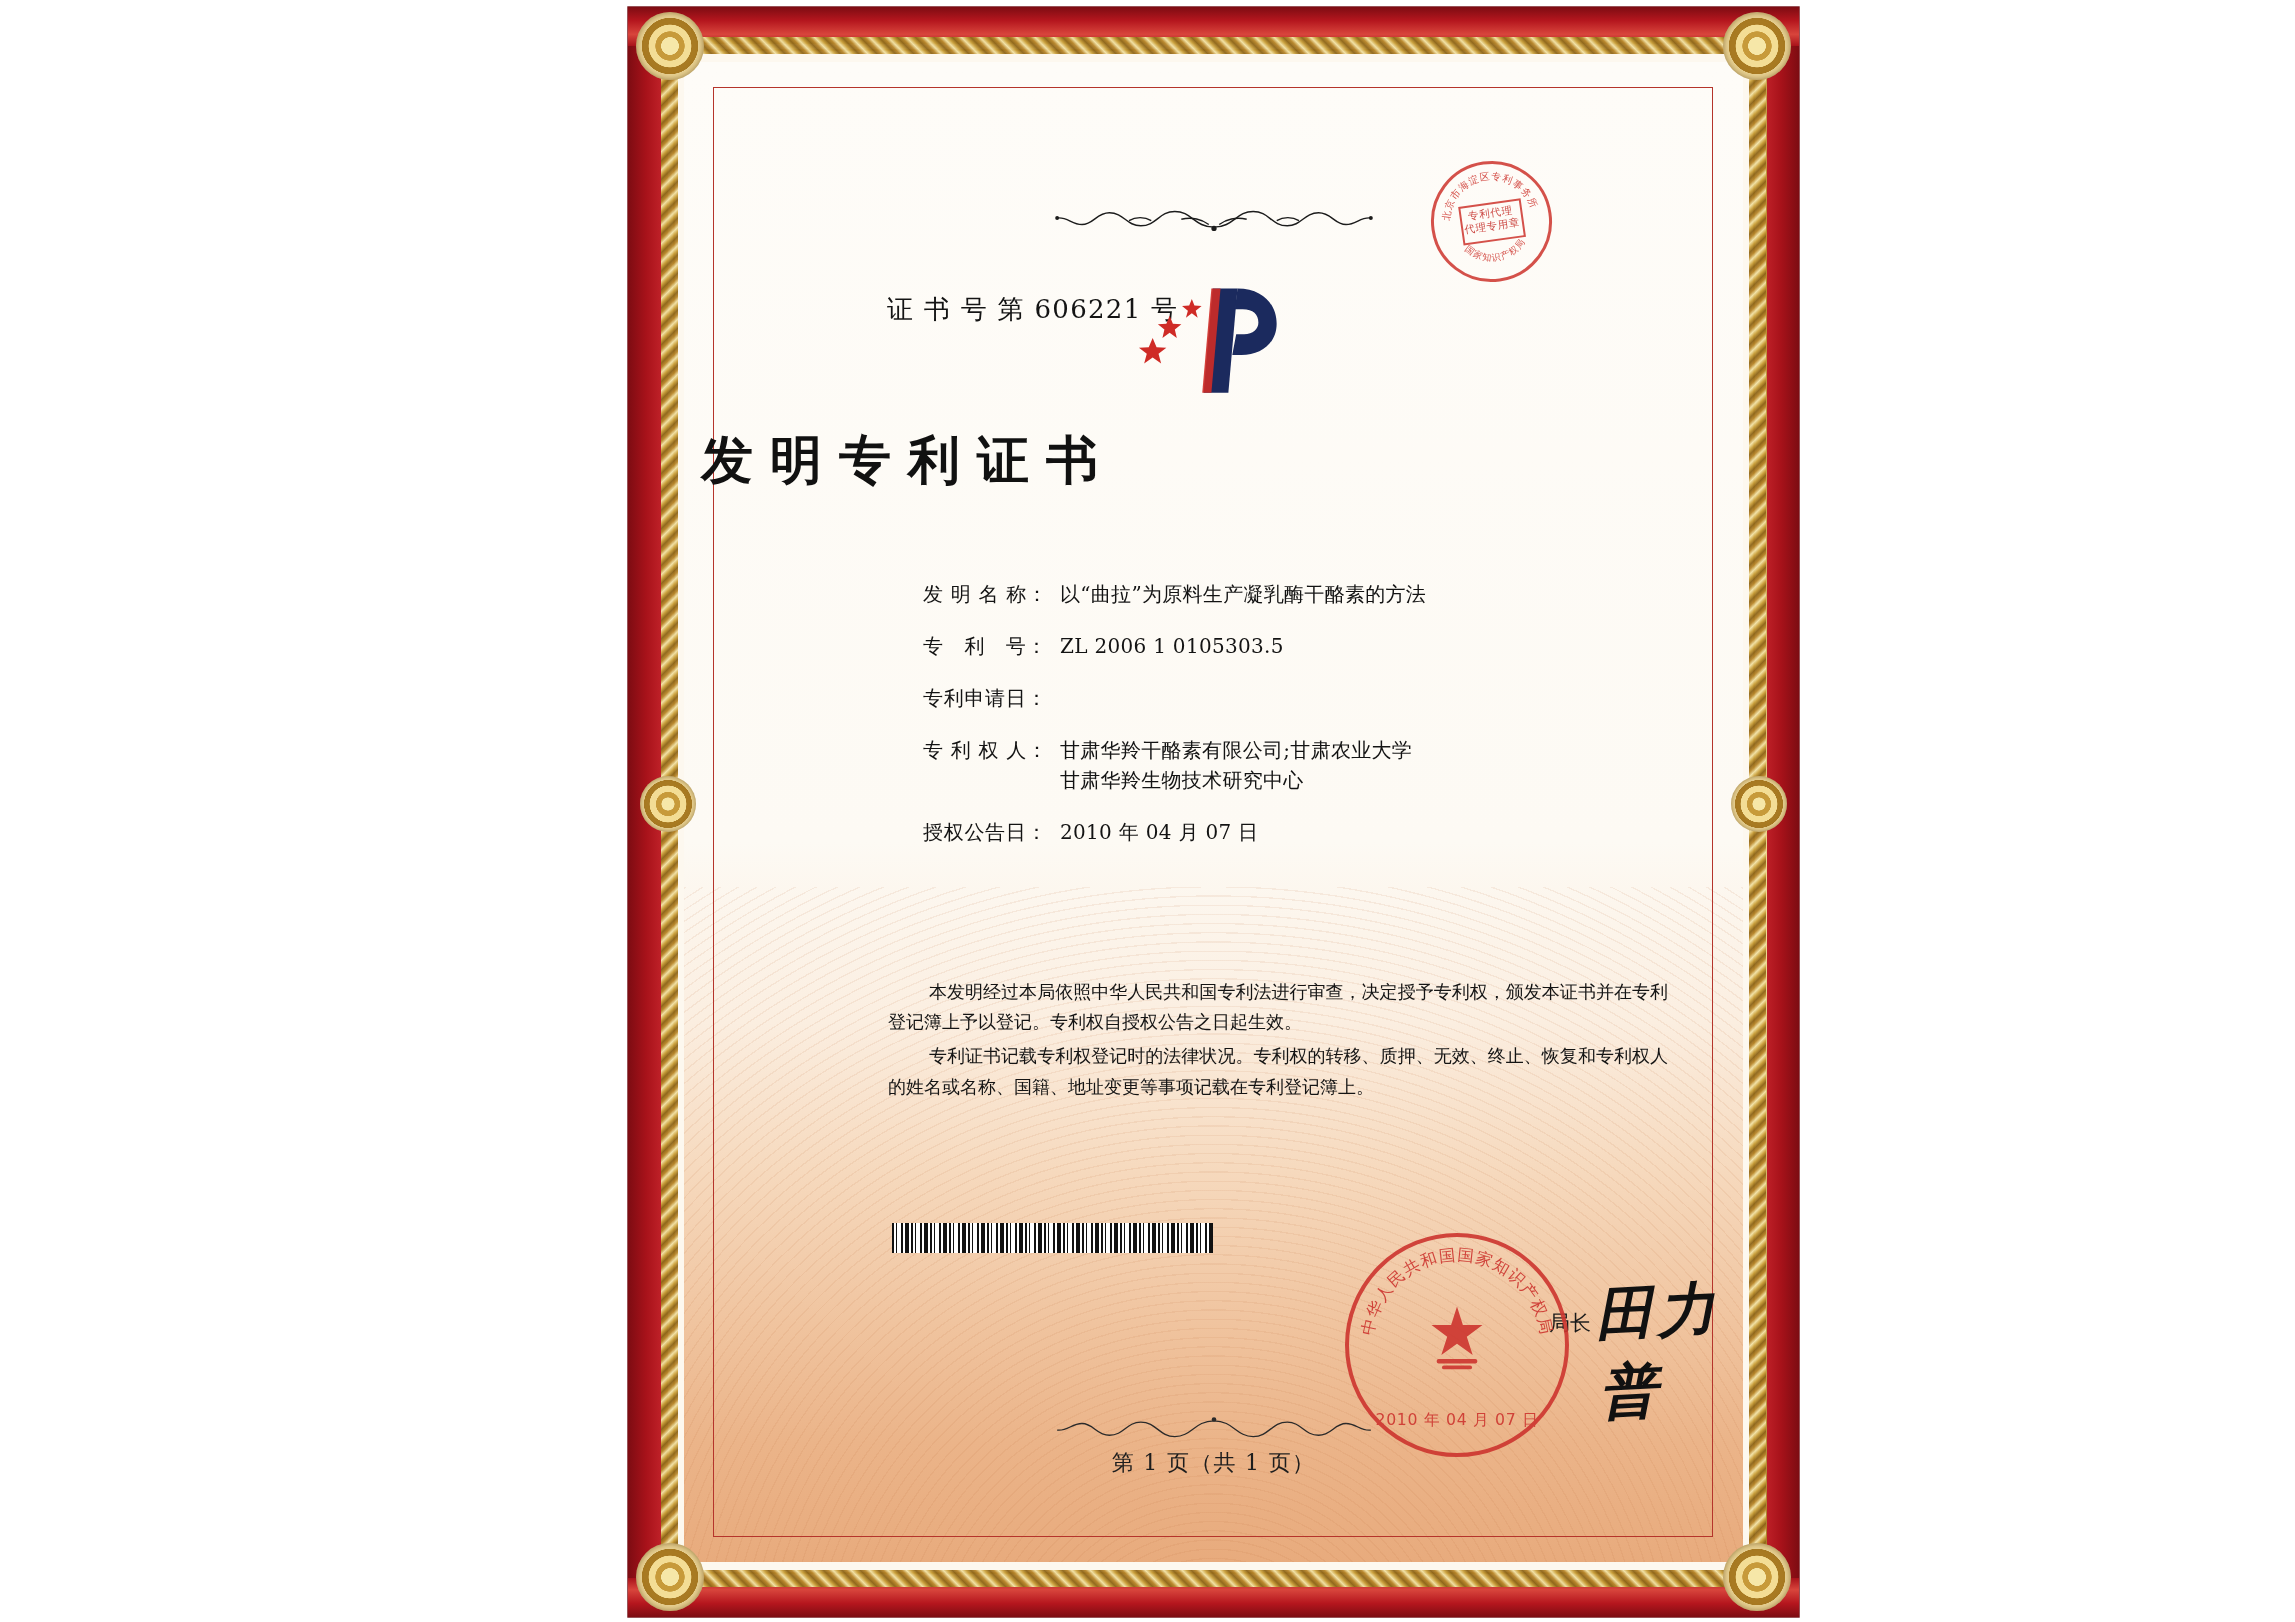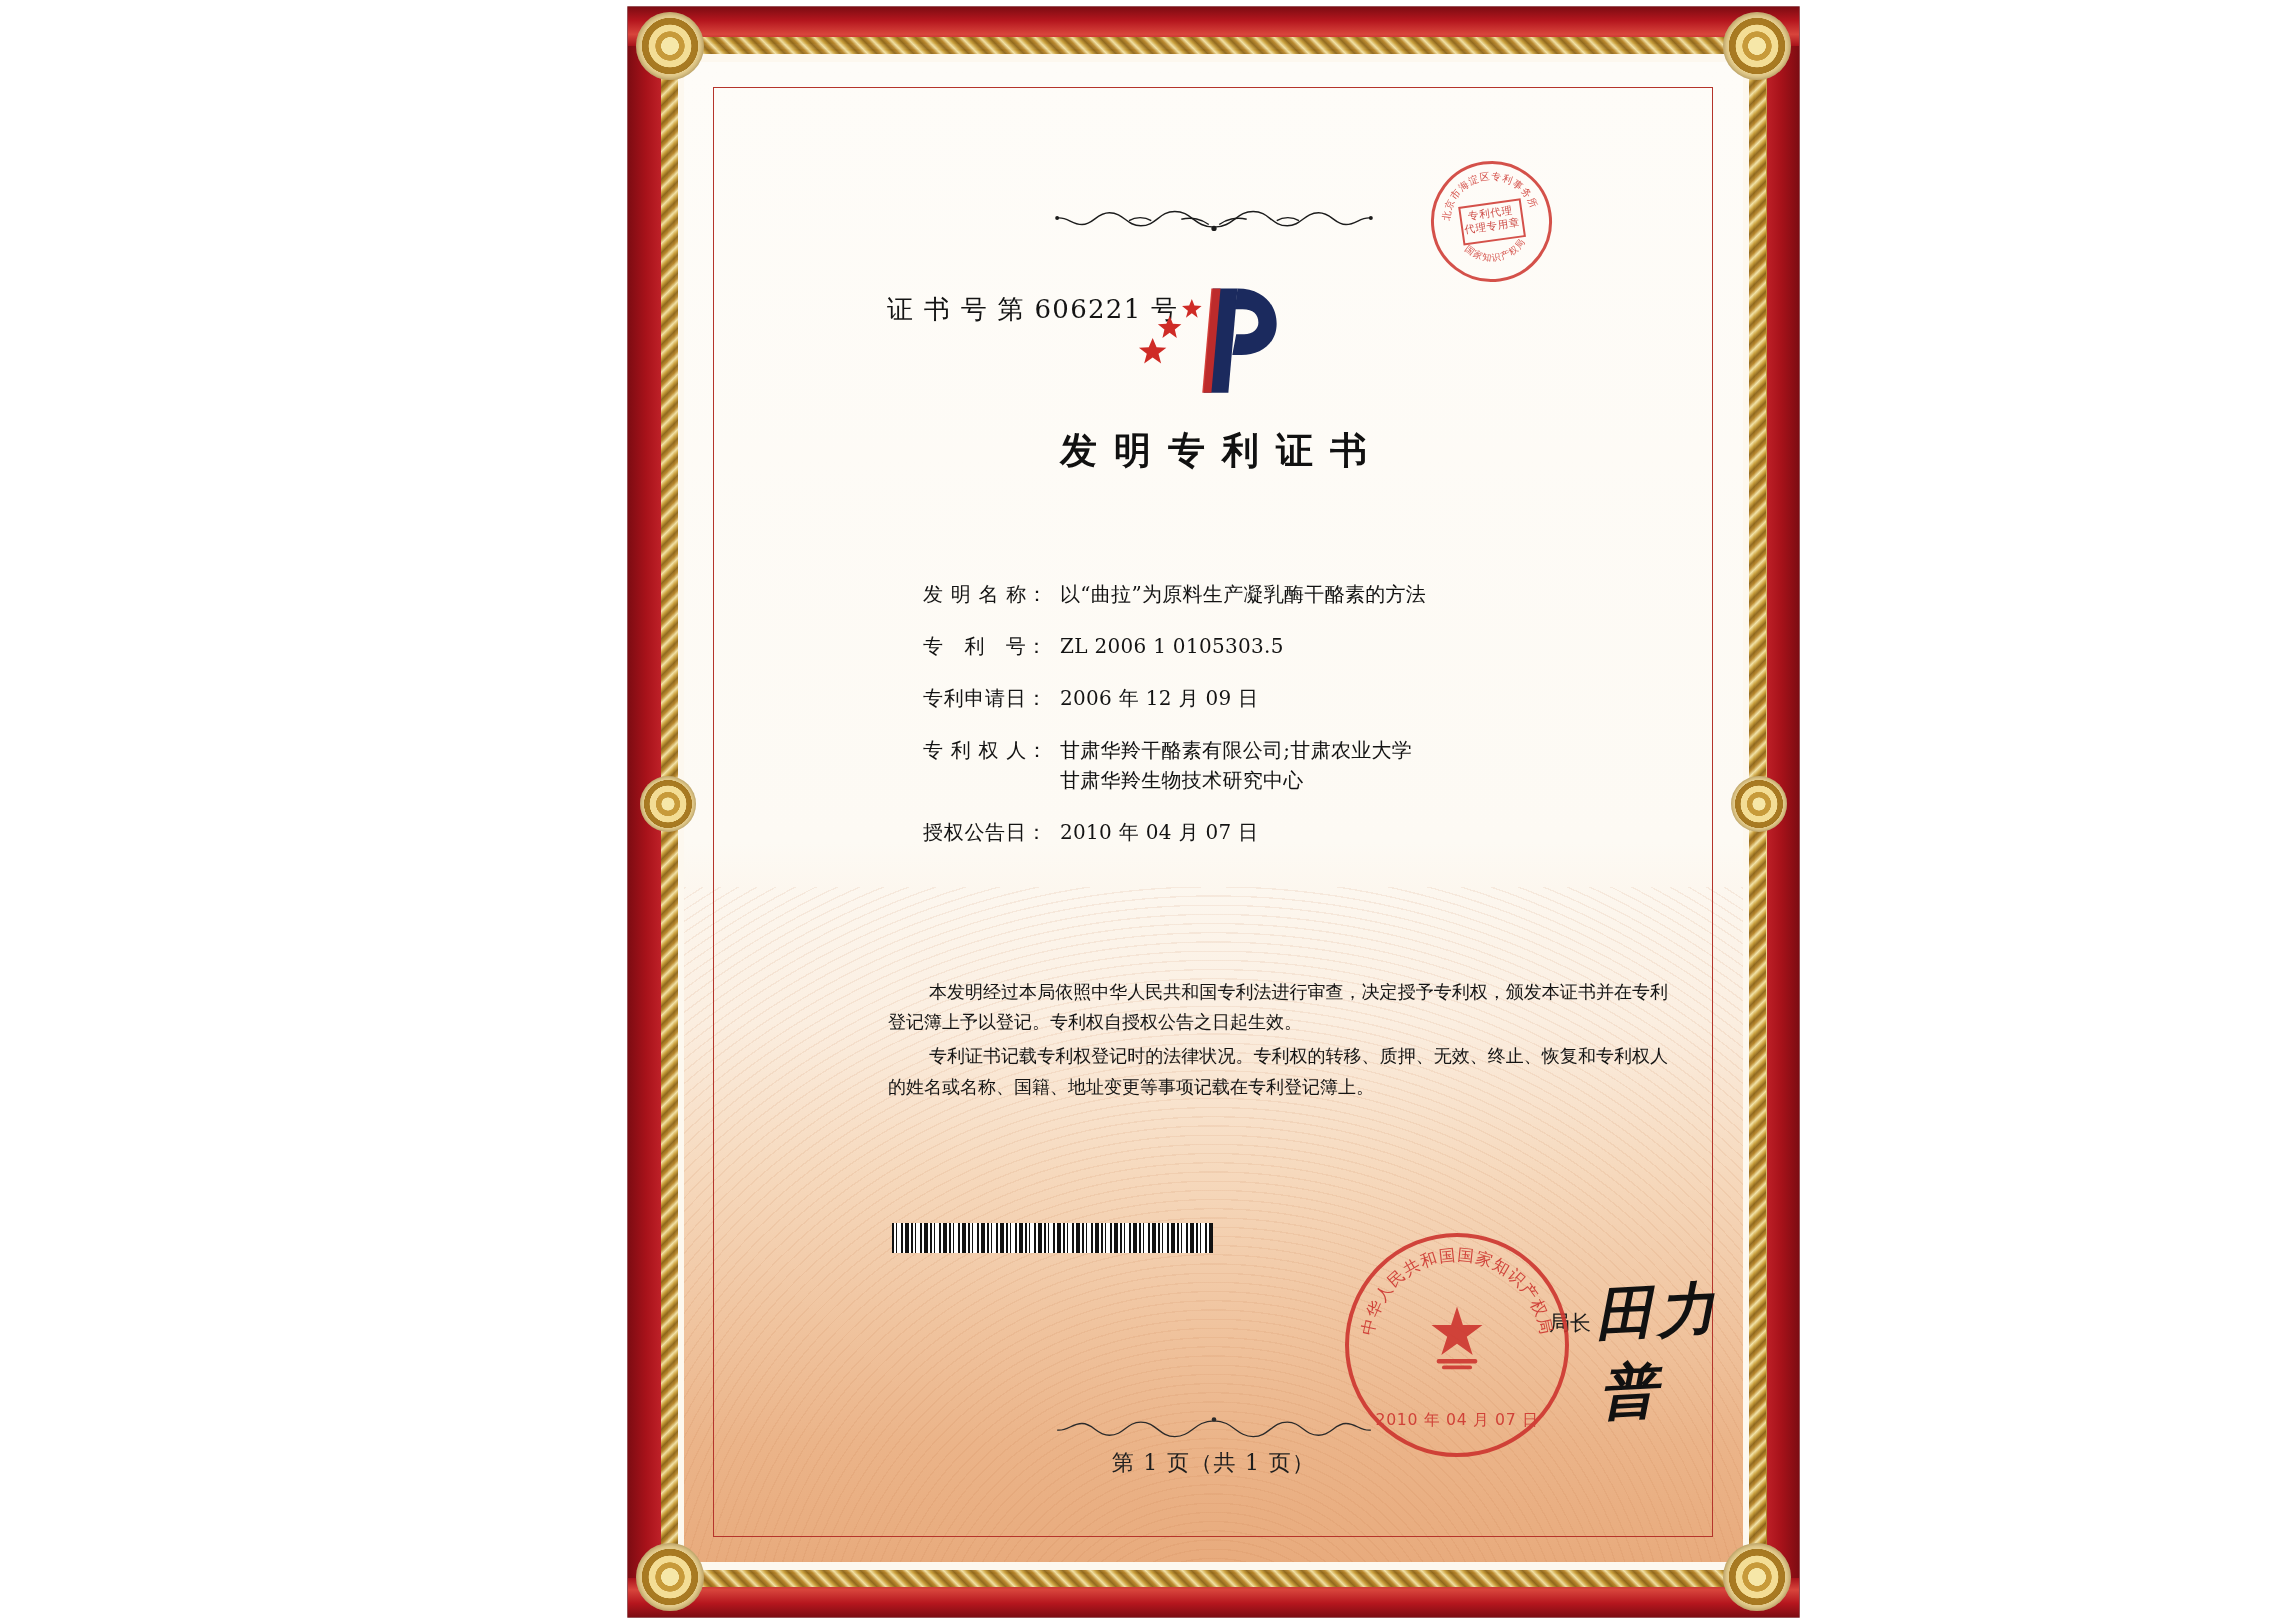--- a/index.html
+++ b/index.html
@@ -171,23 +171,23 @@
     top: 216px;
     width: 170px; height: 124px;
     z-index: 8;
   }
 
   
   .title {
     position: absolute;
     left: 0; right: 0;
     top: 364px;
-    text-align: center;
+    text-align: left;
     font-family: "DejaVu Serif", serif;
-    font-size: 37px;
+    font-size: 52px;
     letter-spacing: 17px;
     font-weight: 700;
     color: #111;
     z-index: 8;
     text-indent: 17px;
   }
 
   
   .cert-no {
     position: absolute;
@@ -466,21 +466,20 @@
         </div>
 
 
         <div class="frow">
           <div class="flabel">专　利　号：</div>
           <div class="fvalue">ZL 2006 1 0105303.5</div>
         </div>
 
         <div class="frow">
           <div class="flabel">专利申请日：</div>
-          <div class="fvalue">2006 年 12 月 09 日</div>
         </div>
 
         <div class="frow">
           <div class="flabel">专 利 权 人：</div>
           <div class="fvalue">
             <span>甘肃华羚干酪素有限公司;甘肃农业大学</span>
             <span class="line2">甘肃华羚生物技术研究中心</span>
           </div>
         </div>
 

